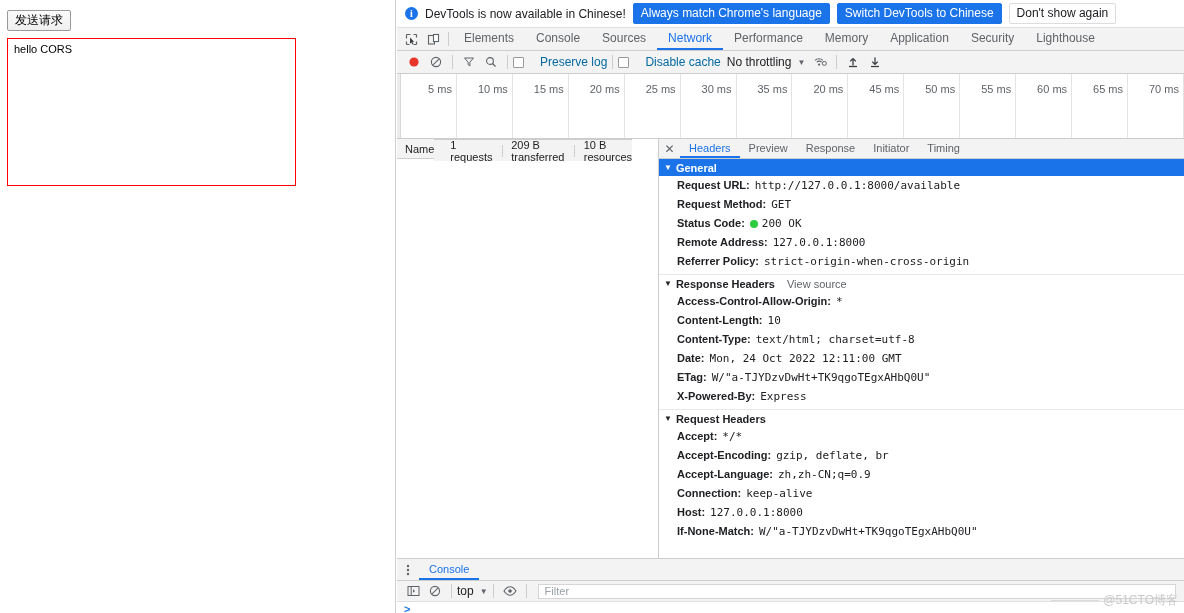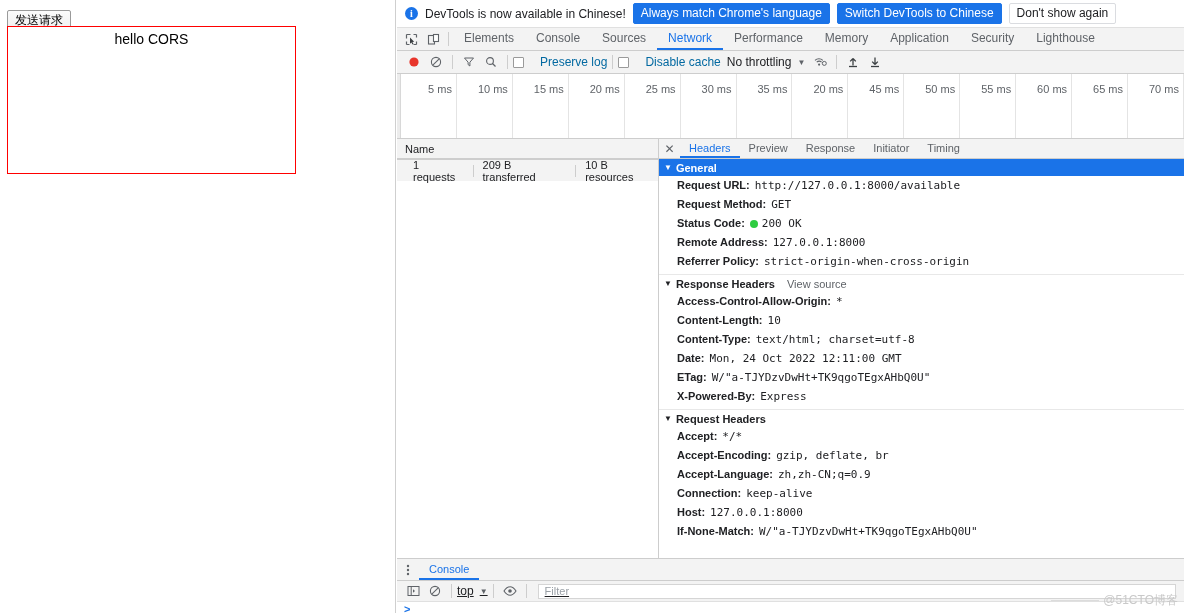--- a/index.html
+++ b/index.html
@@ -27,30 +27,29 @@
     font-size: 12px;
     padding: 2px 7px 3px 7px;
     background: linear-gradient(#fbfbfb,#efefef);
     border: 1px solid #9a9a9a;
     border-radius: 2px;
     color: #000;
     line-height: 14px;
     cursor: default;
   }
   .result-box {
-    position: absolute; left: 7px; top: 26px;
+    position: absolute; left: 7px; top: 38px;
     width: 289px; height: 148px;
     border: 1px solid #ff0000;
     background: #fff;
     padding: 4px 6px;
-    font-size: 14px;
+    font-size: 11px;
     color: #000;
     font-family: "Liberation Sans", sans-serif;
     overflow: hidden;
-    text-align: center;
   }
 
   
   #devtools {
     position: absolute; left: 397px; top: 0;
     width: 787px; height: 613px;
     background: #ffffff;
     display: flex; flex-direction: column;
   }
 
@@ -147,21 +146,21 @@
   }
   .ov-cell span {
     position: absolute; right: 4px; top: 9px;
     font-size: 11px; color: #5f6368; white-space: nowrap;
   }
 
   
   .split { flex: 1 1 auto; display: flex; min-height: 0; }
   .reqlist {
     width: 262px; flex: 0 0 262px;
-    display: flex; flex-direction: column;
+    display: flex; 
     border-right: 1px solid #cdcdcd;
     background: #ffffff;
     min-height: 0;
   }
   .rl-head {
     height: 20px; flex: 0 0 20px;
     display: flex; align-items: center;
     padding-left: 8px;
     background: #f3f3f3;
     border-bottom: 1px solid #cdcdcd;
@@ -265,21 +264,20 @@
     display: flex; align-items: center; padding: 0 10px;
     font-size: 11px; color: #1a73e8; cursor: pointer;
     border-bottom: 2px solid #1a73e8;
   }
   .dr-tools {
     height: 21px; flex: 0 0 21px;
     display: flex; align-items: center;
     background: #f3f3f3;
     border-bottom: 1px solid #e0e0e0;
     padding-left: 5px;
-    text-decoration: underline;
   }
   .dr-filter {
     flex: 1 1 auto; height: 15px; margin: 0 8px 0 6px;
     background: #ffffff; border: 1px solid #d5d5d5;
     font-size: 11px; color: #9aa0a6;
     display: flex; align-items: center; padding-left: 6px;
   }
   .dr-prompt {
     flex: 1 1 auto; display: flex; align-items: flex-start;
     padding: 1px 0 0 7px; background: #ffffff;

